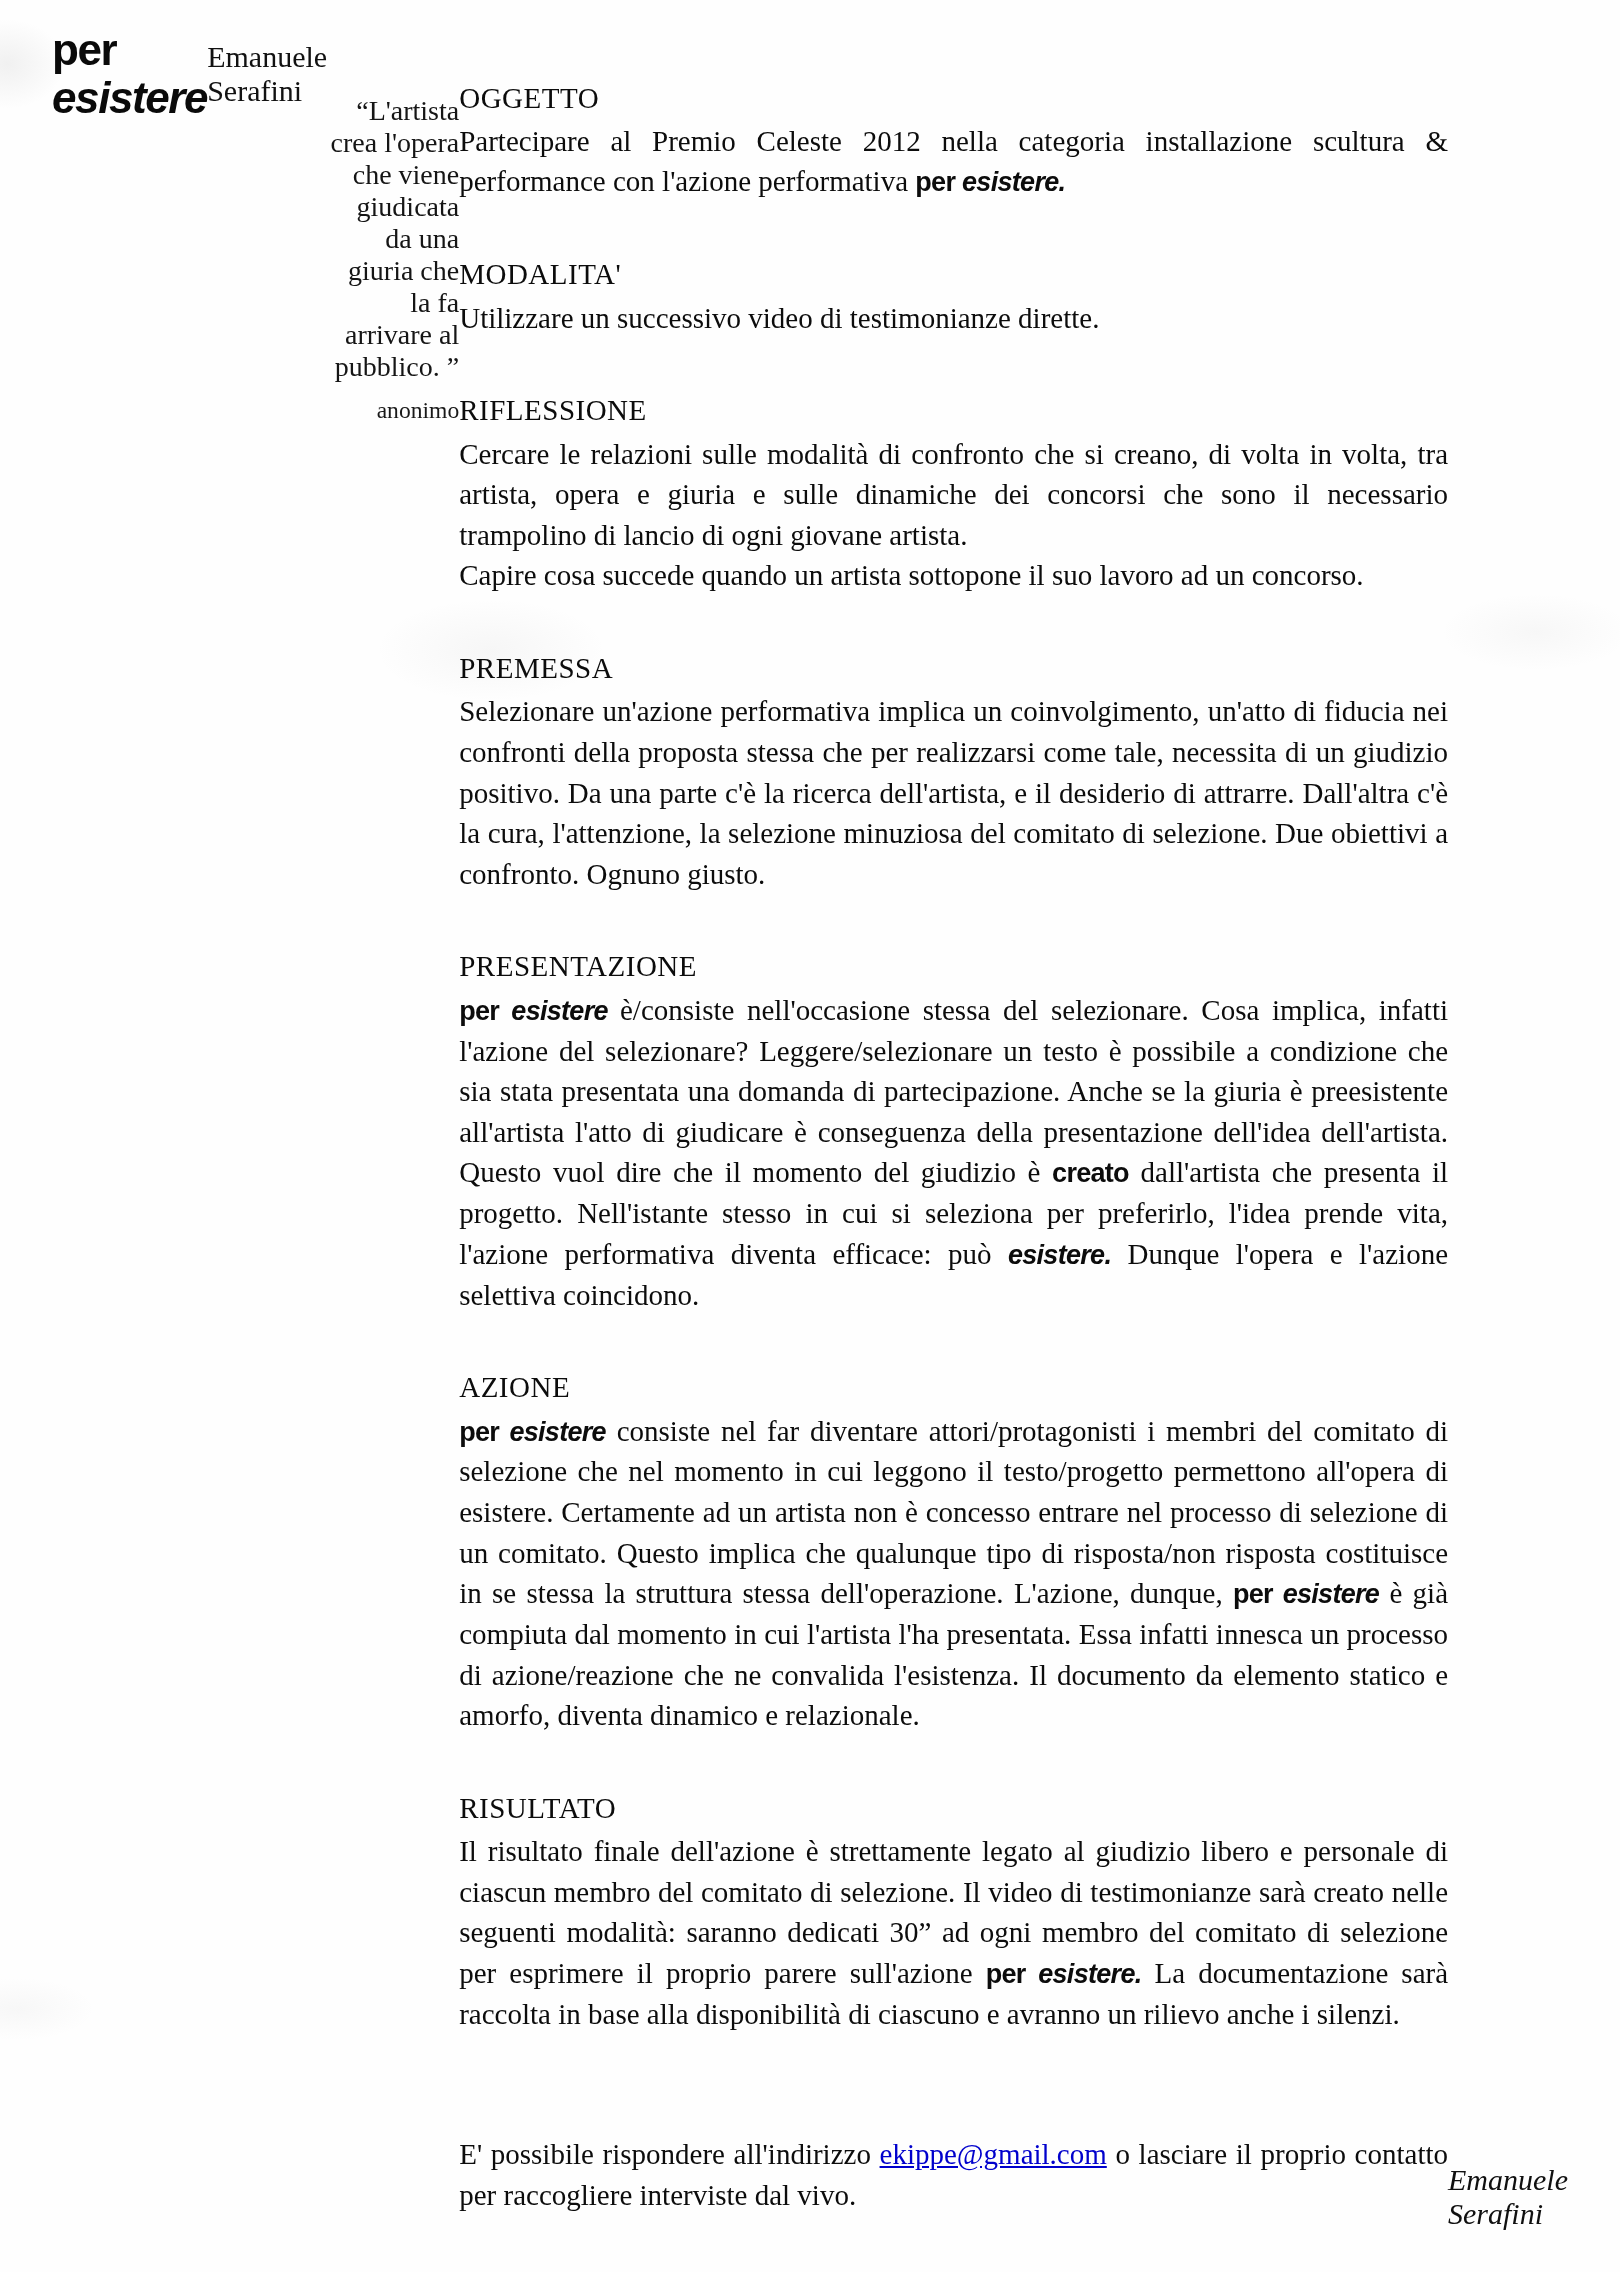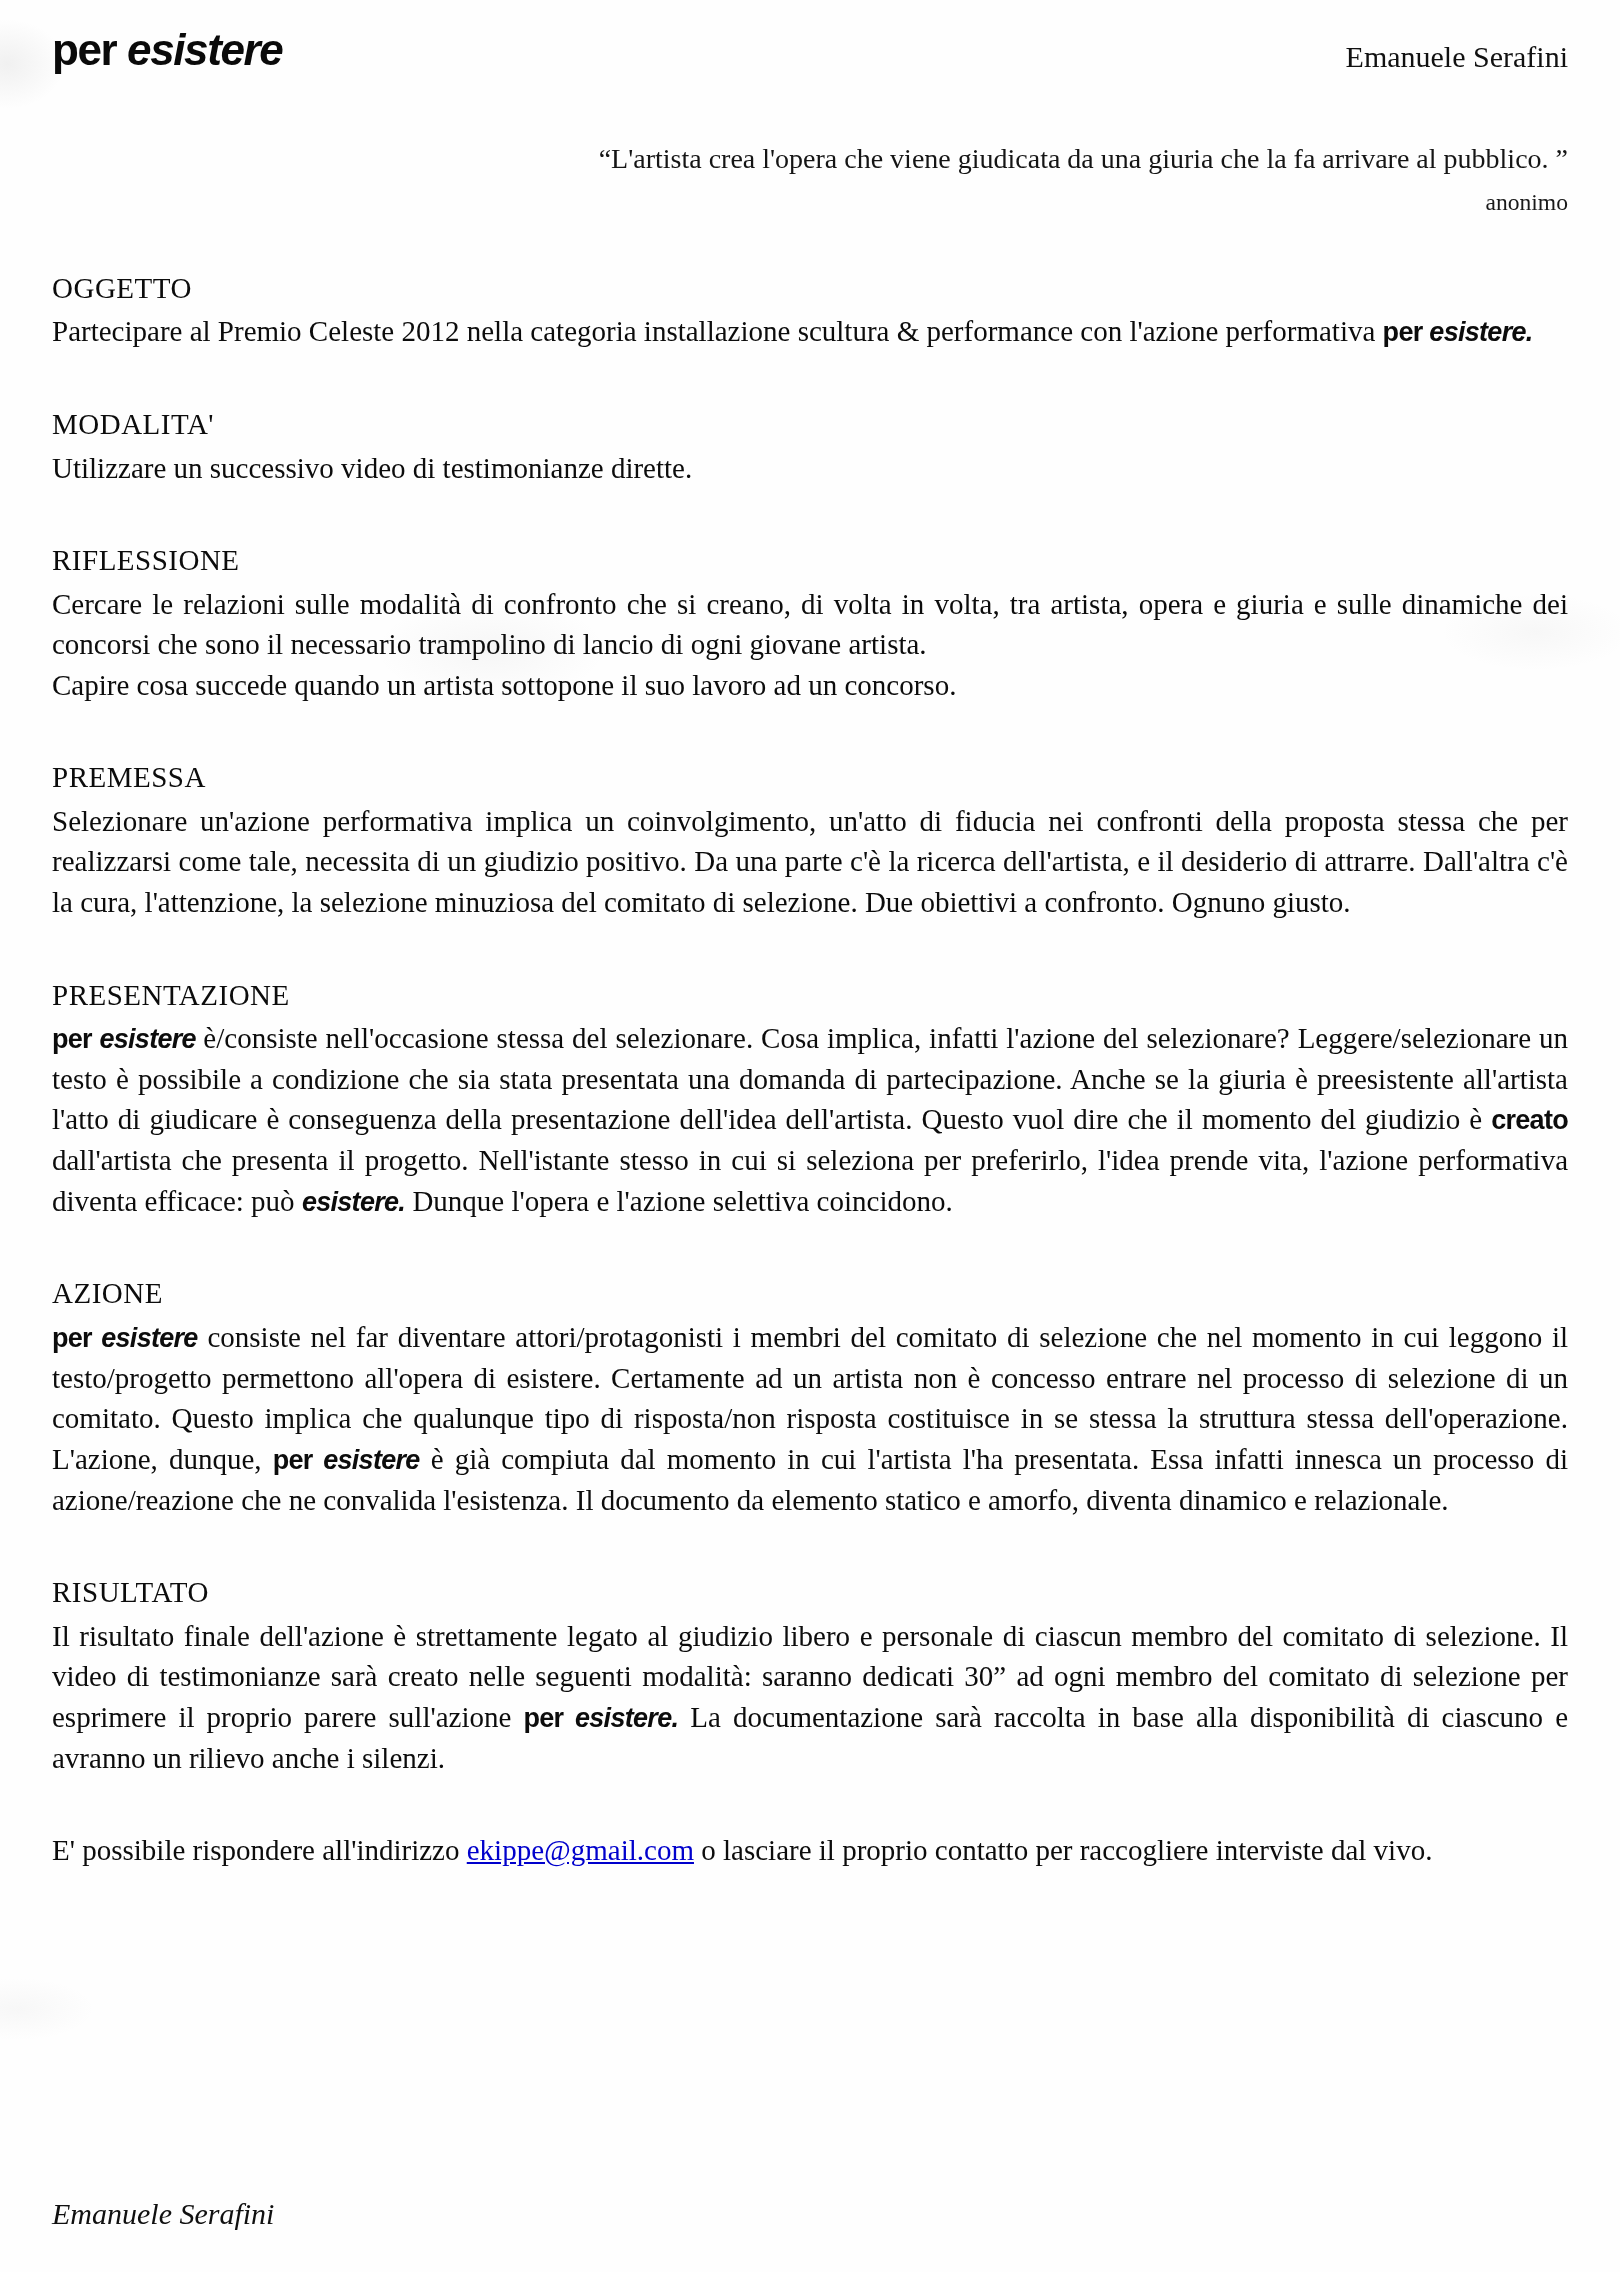--- a/index.html
+++ b/index.html
@@ -3,21 +3,20 @@
 <meta charset="utf-8">
 <title>per esistere</title>
 <style>
   html,body{margin:0;padding:0;background:#ffffff;}
   .page{
     width:1620px;
     height:2273px;
     box-sizing:border-box;
     padding:25.5px 52px 38px 52px;
     display:flex;
-    flex-direction:column;
     color:#0c0c0c;
     font-family:"Liberation Serif","DejaVu Serif",serif;
     font-size:29px;
     position:relative;
     background:
       radial-gradient(ellipse 82px 64px at 7.3px 64px, rgba(120,120,120,0.10), rgba(120,120,120,0) 70%),
       radial-gradient(ellipse 164px 73px at 491px 650px, rgba(120,120,120,0.06), rgba(120,120,120,0) 70%),
       radial-gradient(ellipse 136px 55px at 1536px 632px, rgba(120,120,120,0.05), rgba(120,120,120,0) 70%),
       radial-gradient(ellipse 109px 45px at 18px 2009px, rgba(120,120,120,0.05), rgba(120,120,120,0) 70%),
       #fefefe;
@@ -53,21 +52,21 @@
     color:#151515;
   }
   .quote-attr{
     font-size:23.6px;
     margin-top:14px;
     color:#191919;
   }
   
   main{display:block;}
   section{margin-top:56px;}
-  section.no-heading{margin-top:52px;}
+  section.no-heading{margin-top:100px;}
   h2.sec-heading{
     margin:0 0 6.4px 0;
     font-size:29px;
     font-weight:400;
     font-family:"Liberation Serif","DejaVu Serif",serif;
     letter-spacing:0.5px;
   }
   p.para{
     margin:0;
     text-align:justify;

